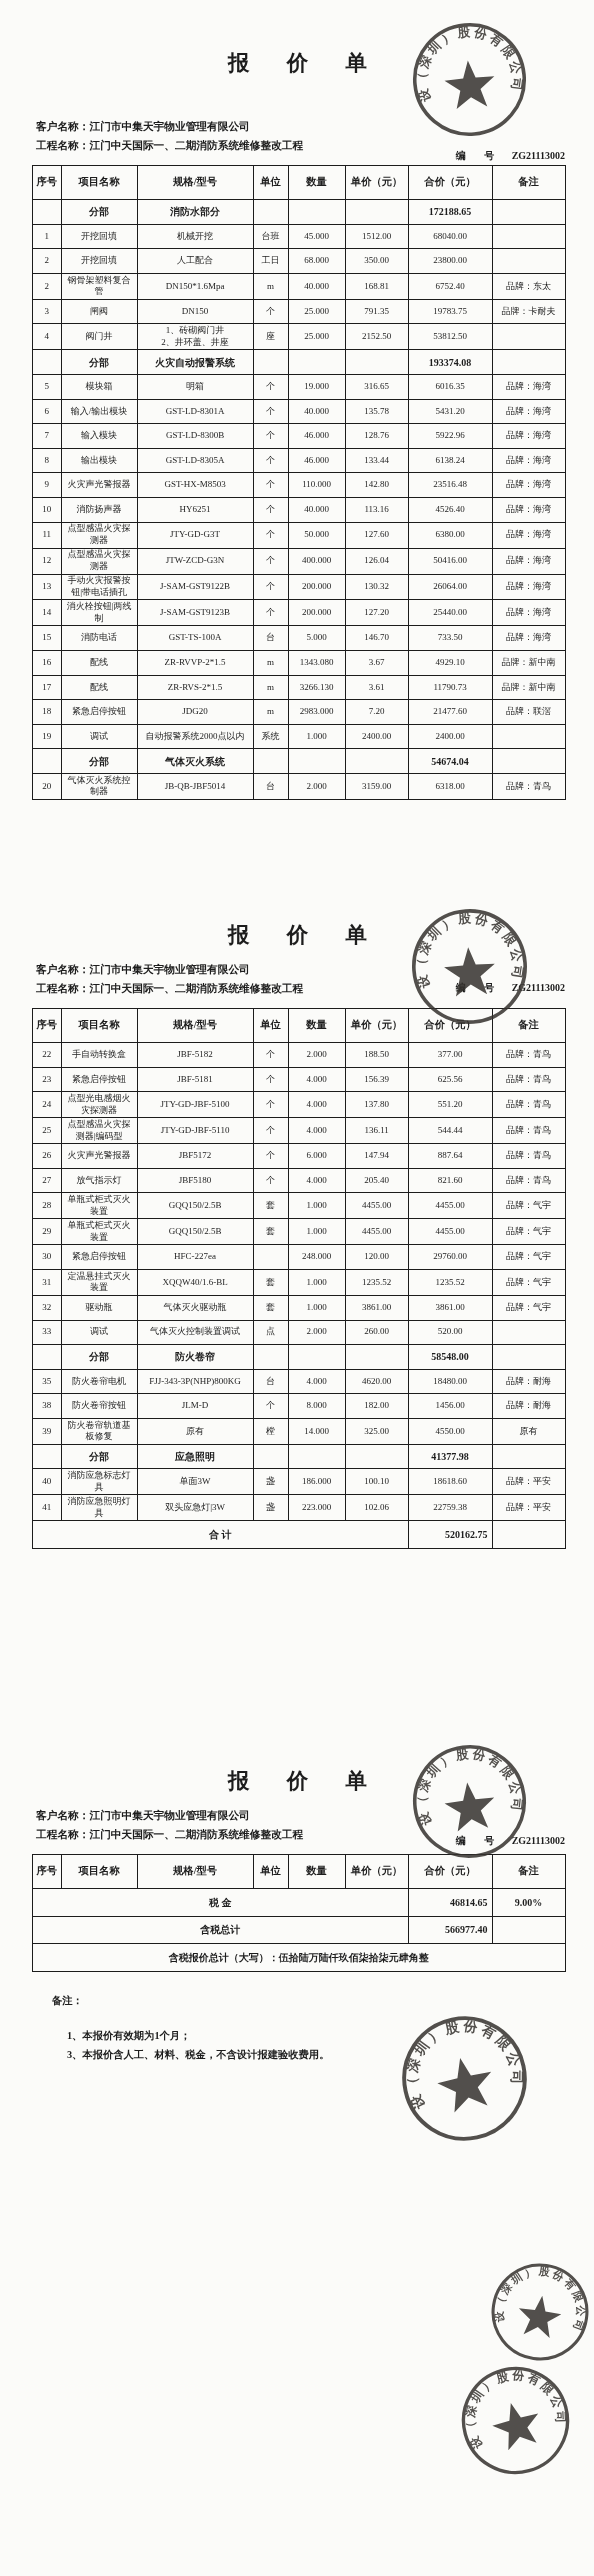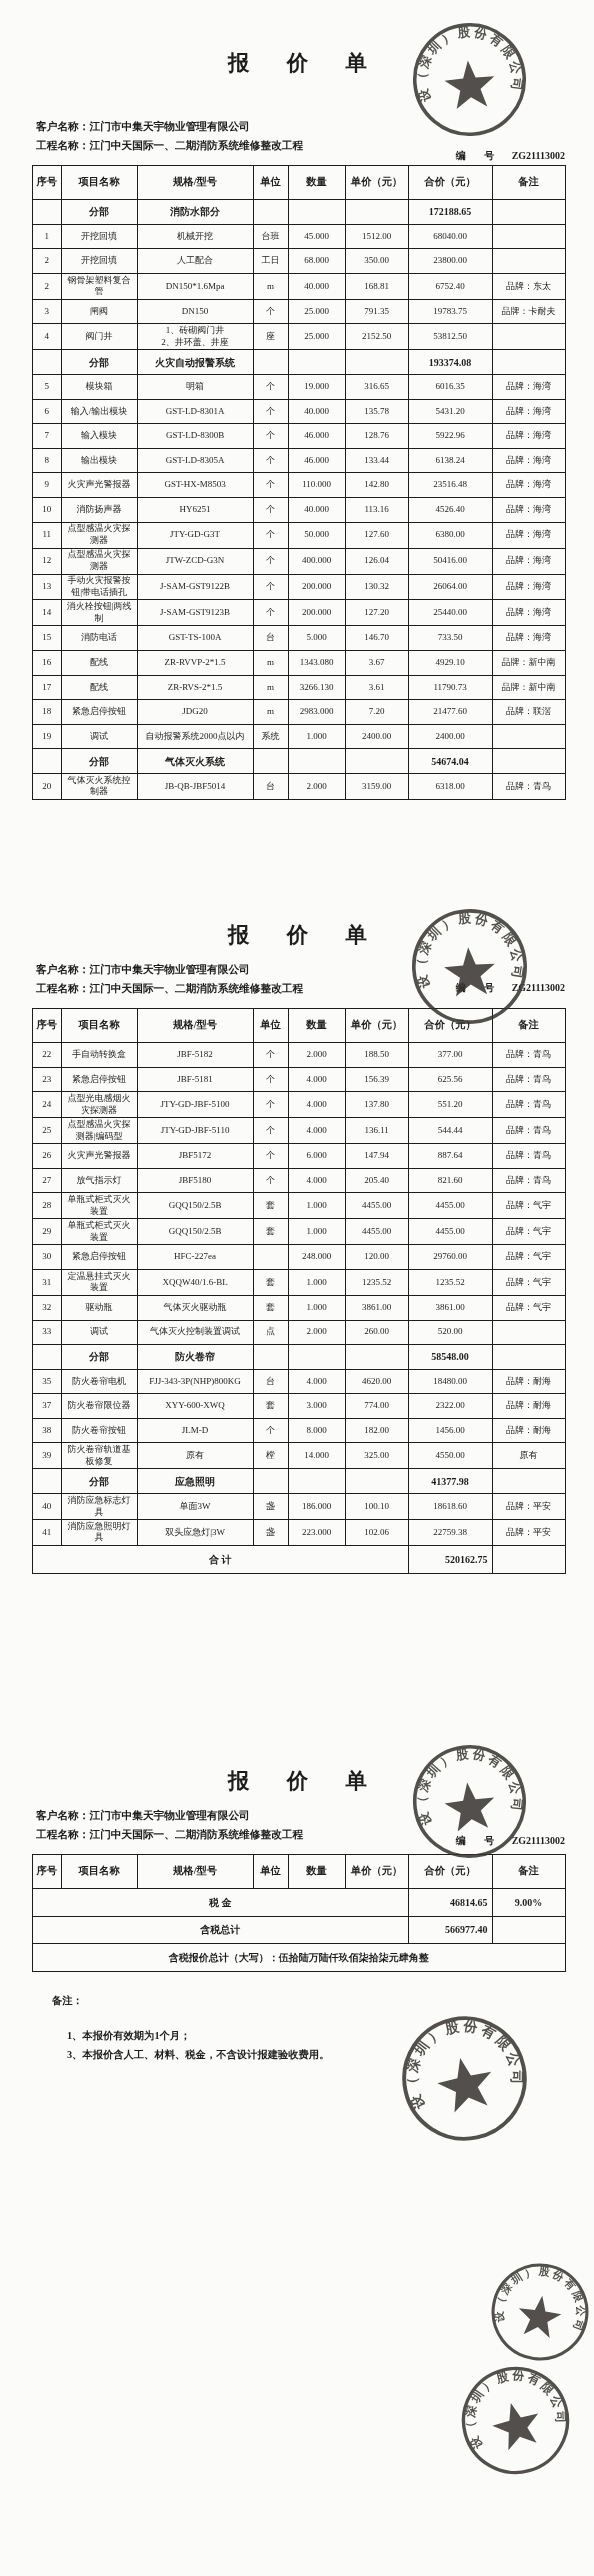--- a/index.html
+++ b/index.html
@@ -478,30 +478,20 @@
             <td></td>
           </tr>
           <tr>
             <td>35</td>
             <td>防火卷帘电机</td>
             <td class="pre">FJJ-343-3P(NHP)800KG</td>
             <td>台</td>
             <td>4.000</td>
             <td>4620.00</td>
             <td>18480.00</td>
-            <td>品牌：耐海</td>
-          </tr>
-          <tr>
-            <td>37</td>
-            <td>防火卷帘限位器</td>
-            <td class="pre">XYY-600-XWQ</td>
-            <td>套</td>
-            <td>3.000</td>
-            <td>774.00</td>
-            <td>2322.00</td>
             <td>品牌：耐海</td>
           </tr>
           <tr>
             <td>38</td>
             <td>防火卷帘按钮</td>
             <td class="pre">JLM-D</td>
             <td>个</td>
             <td>8.000</td>
             <td>182.00</td>
             <td>1456.00</td>

